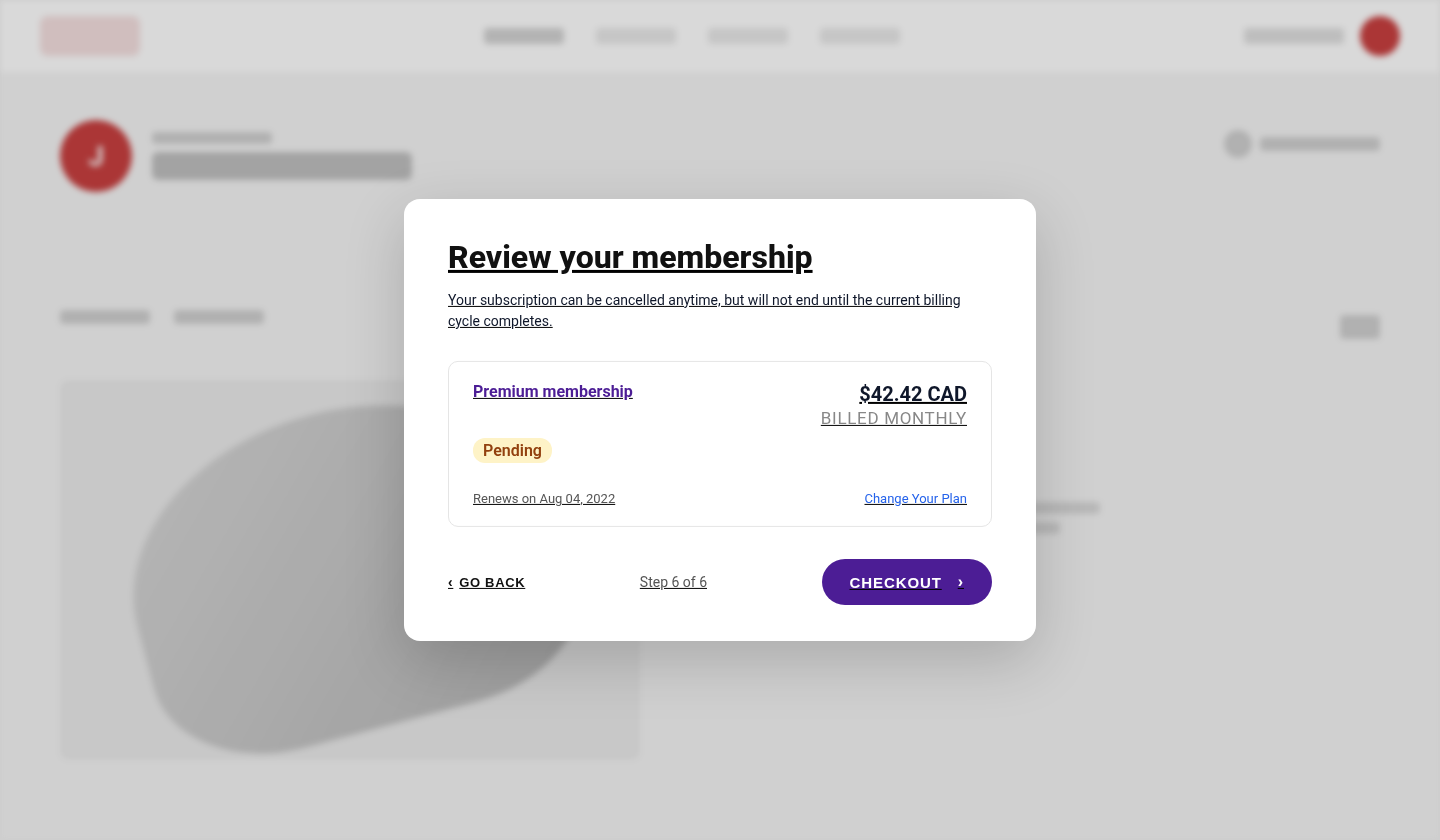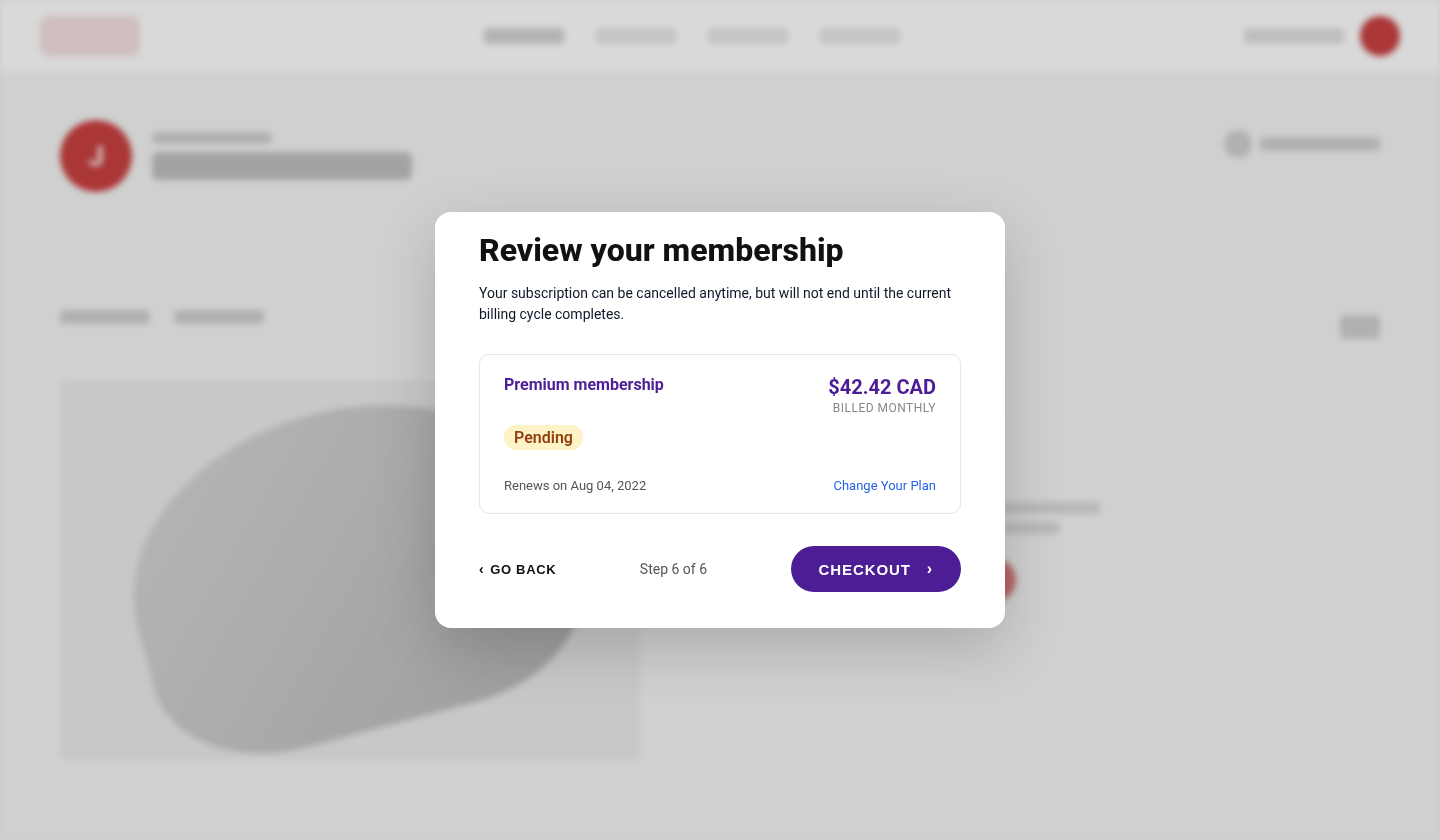--- a/index.html
+++ b/index.html
@@ -243,25 +243,26 @@
       inset: 0;
       background: rgba(0,0,0,0.15);
     }
 
     
     .modal {
       position: absolute;
       top: 50%;
       left: 50%;
       transform: translate(-50%, -50%);
-      width: 570px;
+      width: 632px;
       background: #fff;
       border-radius: 16px;
-      padding: 20px 44px 36px;
+      padding: 40px 44px 36px;
       box-shadow: 0 20px 60px rgba(0,0,0,0.18);
+      text-decoration: underline;
     }
 
     .modal-title {
       font-size: 32px;
       font-weight: 800;
       color: #111;
       line-height: 1.15;
       margin-bottom: 14px;
     }
 
@@ -289,26 +290,26 @@
 
     .membership-name {
       font-size: 16px;
       font-weight: 700;
       color: #4c1d95;
     }
 
     .membership-price {
       font-size: 20px;
       font-weight: 700;
-      color: #4c1d95;
+      color: #0f172a;
       text-align: right;
     }
 
     .membership-billing {
-      font-size: 12px;
+      font-size: 17px;
       color: #888;
       text-align: right;
       text-transform: uppercase;
       letter-spacing: 0.04em;
       margin-top: 2px;
     }
 
     .pending-badge {
       display: inline-block;
       background: #fef3c7;

